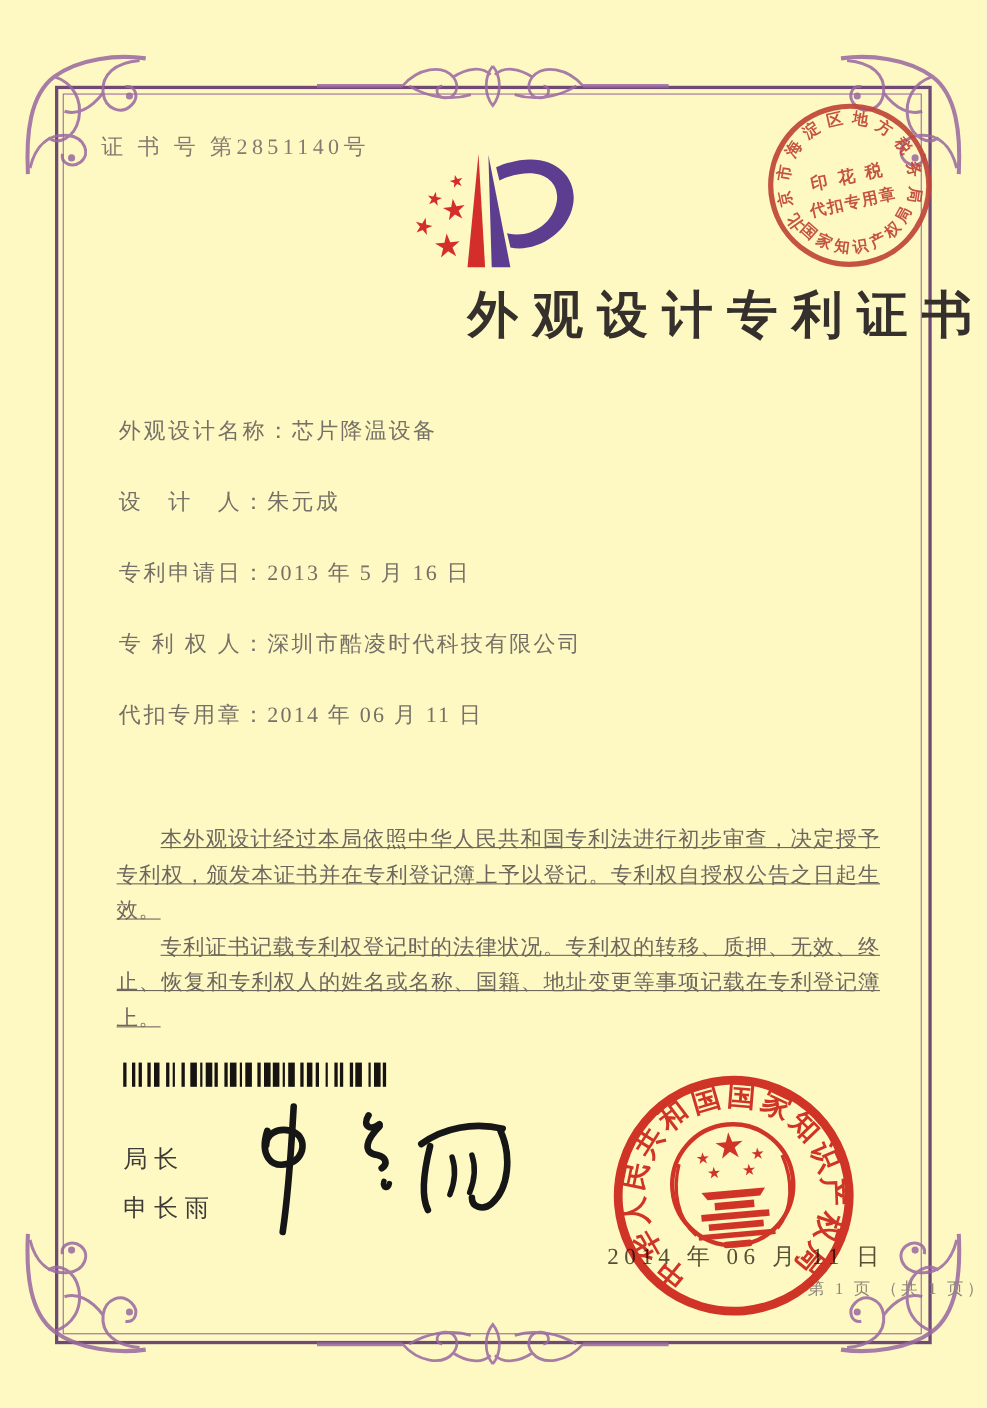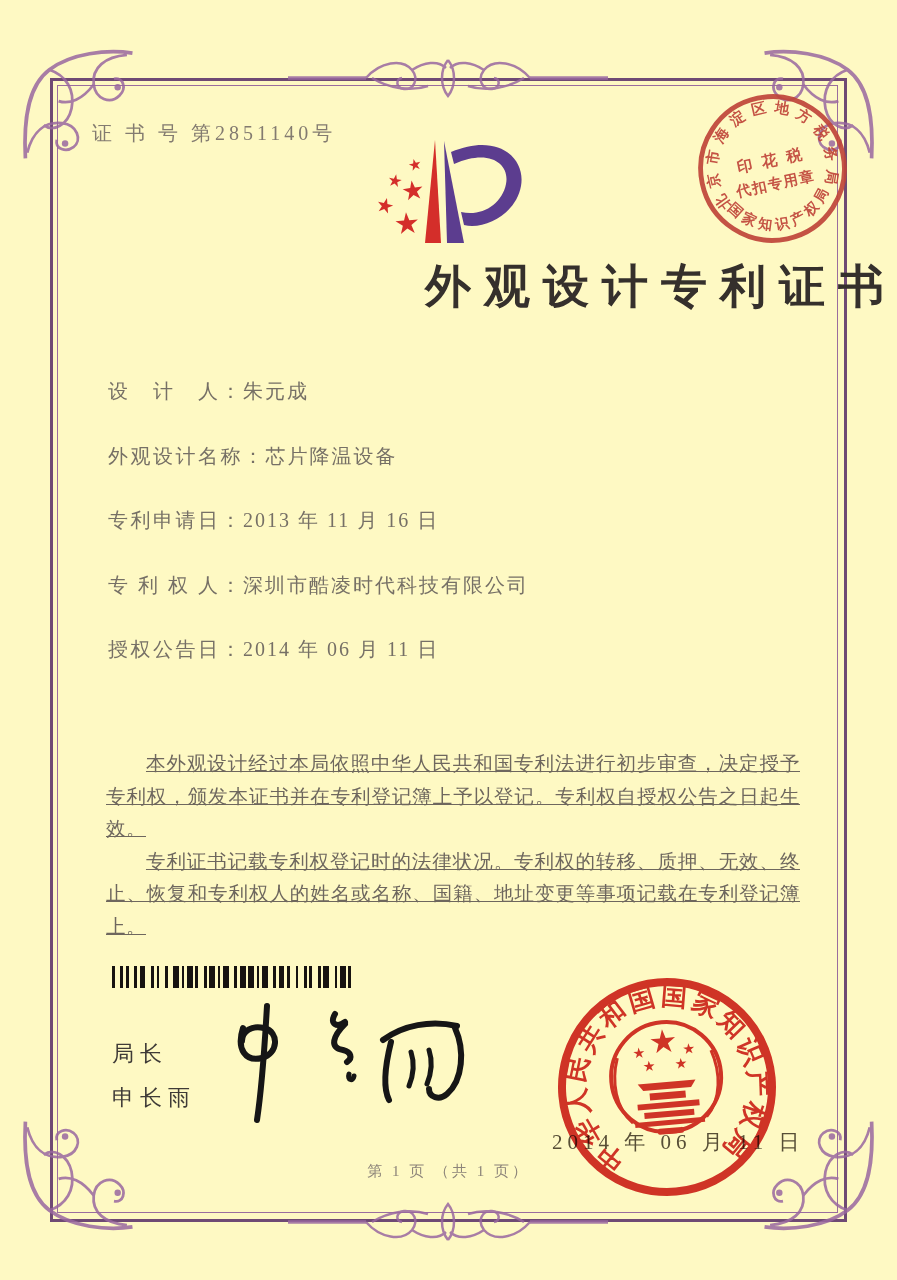--- a/index.html
+++ b/index.html
@@ -33,21 +33,21 @@
   .field .lab{letter-spacing:2.5px;}
   .paras{position:absolute;left:106px;top:748px;width:694px;}
   .paras p{margin:0;font-size:19.5px;line-height:32.5px;text-indent:2.05em;
     text-align:justify;color:#6e675e;letter-spacing:.5px;text-decoration:underline;}
   .barcode{position:absolute;left:112px;top:966px;width:242px;height:22px;
     display:flex;}
   .barcode i{display:block;height:100%;}
   .director{position:absolute;left:112px;top:1032px;font-size:22px;
     letter-spacing:6px;color:#3f3b37;line-height:44px;}
   .sig{position:absolute;left:205px;top:998px;width:290px;height:128px;}
-  .footer{position:absolute;left:0;top:1162px;width:100%;text-align:center;
+  .footer{position:absolute;left:0;top:1162px;width:100%;text-align:right;
     font-size:15px;letter-spacing:3px;color:#8d857a;}
   
   .tax-seal{position:absolute;left:690px;top:86px;width:165px;height:165px;
     transform:rotate(-12deg);opacity:.92;}
   .office-seal{position:absolute;left:542px;top:962px;width:250px;height:250px;
     transform:rotate(-5deg);opacity:.95;z-index:3;}
   .seal-date{position:absolute;left:552px;top:1128px;font-size:21px;
     letter-spacing:5px;color:#575046;z-index:4;mix-blend-mode:multiply;
     white-space:nowrap;}
   svg text{font-family:"Liberation Serif","DejaVu Serif",serif;}
@@ -133,33 +133,33 @@
       <textPath href="#tax-bottom" startOffset="0" textLength="126" lengthAdjust="spacing">国家知识产权局</textPath>
     </text>
     <text x="85" y="82" text-anchor="middle" font-size="16" letter-spacing="3" fill="#c0453a" font-weight="bold">印 花 税</text>
     <text x="85" y="106" text-anchor="middle" font-size="15" letter-spacing="1.5" fill="#c0453a" font-weight="bold">代扣专用章</text>
   </svg>
 
   <div class="title">外观设计专利证书</div>
 
   <div class="fields">
     <div class="field">
+      <span class="lab">外观设计名称：</span><span>芯片降温设备</span>
+    </div>
+    <div class="field">
       <span class="lab">设　计　人：</span><span>朱元成</span>
     </div>
     <div class="field">
-      <span class="lab">外观设计名称：</span><span>芯片降温设备</span>
-    </div>
-    <div class="field">
-      <span class="lab">专利申请日：</span><span>2013 年 11 月 16 日</span>
+      <span class="lab">专利申请日：</span><span>2013 年 5 月 16 日</span>
     </div>
     <div class="field">
       <span class="lab">专 利 权 人：</span><span>深圳市酷凌时代科技有限公司</span>
     </div>
     <div class="field">
-      <span class="lab">授权公告日：</span><span>2014 年 06 月 11 日</span>
+      <span class="lab">代扣专用章：</span><span>2014 年 06 月 11 日</span>
     </div>
   </div>
 
   <div class="paras">
     <p>本外观设计经过本局依照中华人民共和国专利法进行初步审查，决定授予专利权，颁发本证书并在专利登记簿上予以登记。专利权自授权公告之日起生效。</p>
     <p>专利证书记载专利权登记时的法律状况。专利权的转移、质押、无效、终止、恢复和专利权人的姓名或名称、国籍、地址变更等事项记载在专利登记簿上。</p>
   </div>
 
   <div class="barcode">
       <i style="flex-grow: 1; background: rgb(23, 19, 16);"></i>

